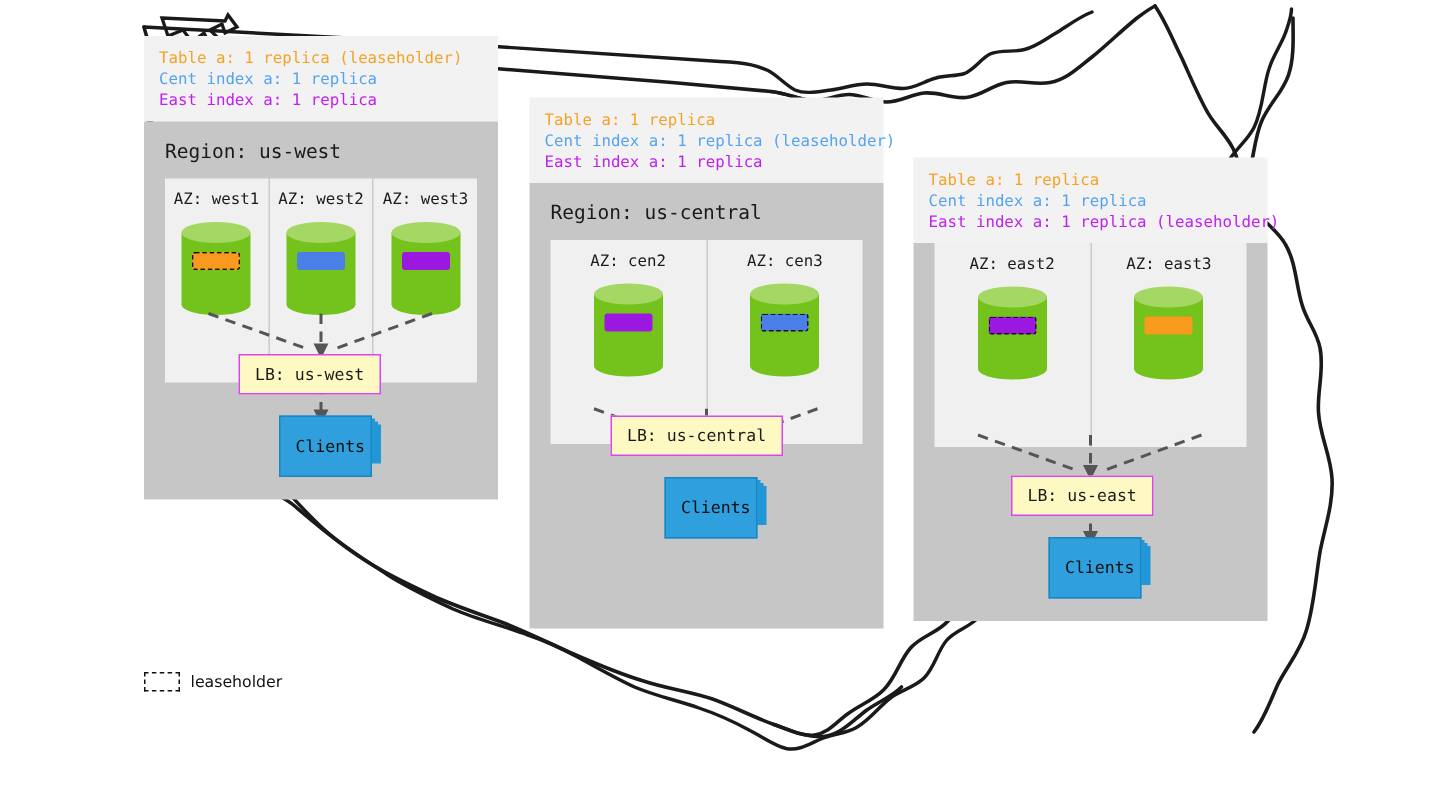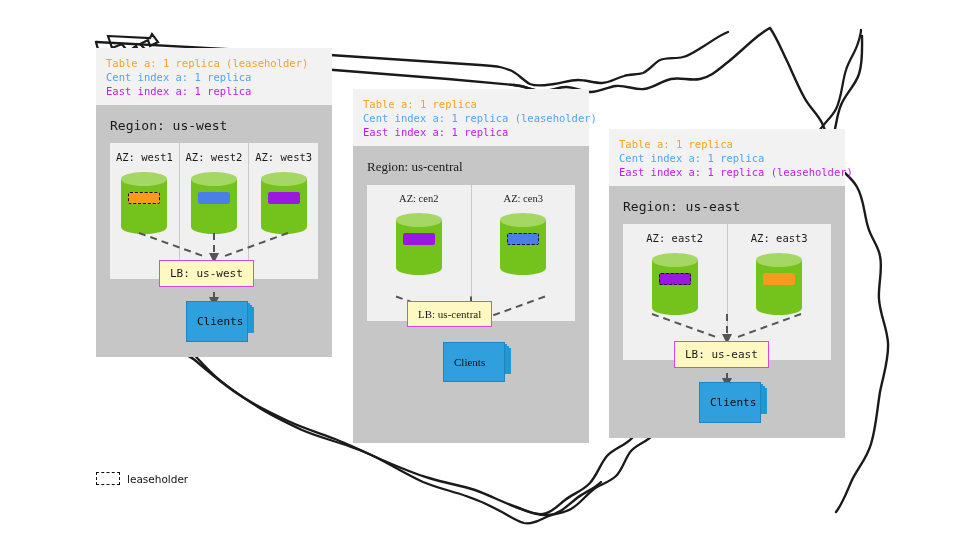--- a/index.html
+++ b/index.html
@@ -1,20 +1,20 @@
 <!DOCTYPE html>
 <html><head>
 <meta charset="utf-8">
 <style>
   html,body{margin:0;padding:0;}
   body{
     width:960px;height:540px;background:#ffffff;overflow:hidden;position:relative;
     font-family:"DejaVu Sans Mono","Liberation Mono",monospace;
   }
-  .stage{position:absolute;inset:0;margin-top:24px;}
+  .stage{position:absolute;inset:0;}
   .map-layer{position:absolute;left:0;top:0;width:960px;height:540px;}
 
   
   .region{position:absolute;}
   .ann{background:#f2f2f2;padding:8px 10px 7px 10px;box-sizing:border-box;}
   .ann div{font-size:10.5px;line-height:14px;letter-spacing:0px;white-space:nowrap;}
   .ann .t{color:#f5a225;}
   .ann .c{color:#55a3f0;}
   .ann .e{color:#c11ff0;}
   .body{background:#c6c6c6;box-sizing:border-box;padding:0;}
@@ -338,21 +338,21 @@
       </div>
     </div>
   </div>
 
   <div class="region" style="left:353px;top:65px;width:236px;">
     <div class="ann">
       <div class="t">Table a: 1 replica</div>
       <div class="c">Cent index a: 1 replica (leaseholder)</div>
       <div class="e">East index a: 1 replica</div>
     </div>
-    <div class="body" style="height:297px;position:relative;font-family:Liberation Serif, serif;">
+    <div class="body" style="height:297px;position:relative;">
       <div class="rtitle">Region: us-central</div>
       <div class="azrow" style="height:136px;">
         <div class="az">
           <div class="azlabel">AZ: cen2</div>
           <div class="cyl">
             <div class="side"></div>
             <div class="bot"></div>
             <div class="top"></div>
             <div class="band purple"></div>
           </div>
@@ -390,21 +390,20 @@
     </div>
   </div>
 
   <div class="region" style="left:609px;top:105px;width:236px;">
     <div class="ann">
       <div class="t">Table a: 1 replica</div>
       <div class="c">Cent index a: 1 replica</div>
       <div class="e">East index a: 1 replica (leaseholder)</div>
     </div>
     <div class="body" style="height:252px;position:relative;">
-      <div class="rtitle">Region: us-east</div>
       <div class="azrow" style="height:136px;">
         <div class="az">
           <div class="azlabel">AZ: east2</div>
           <div class="cyl">
             <div class="side"></div>
             <div class="bot"></div>
             <div class="top"></div>
             <div class="band purple lease"></div>
           </div>
         </div>

